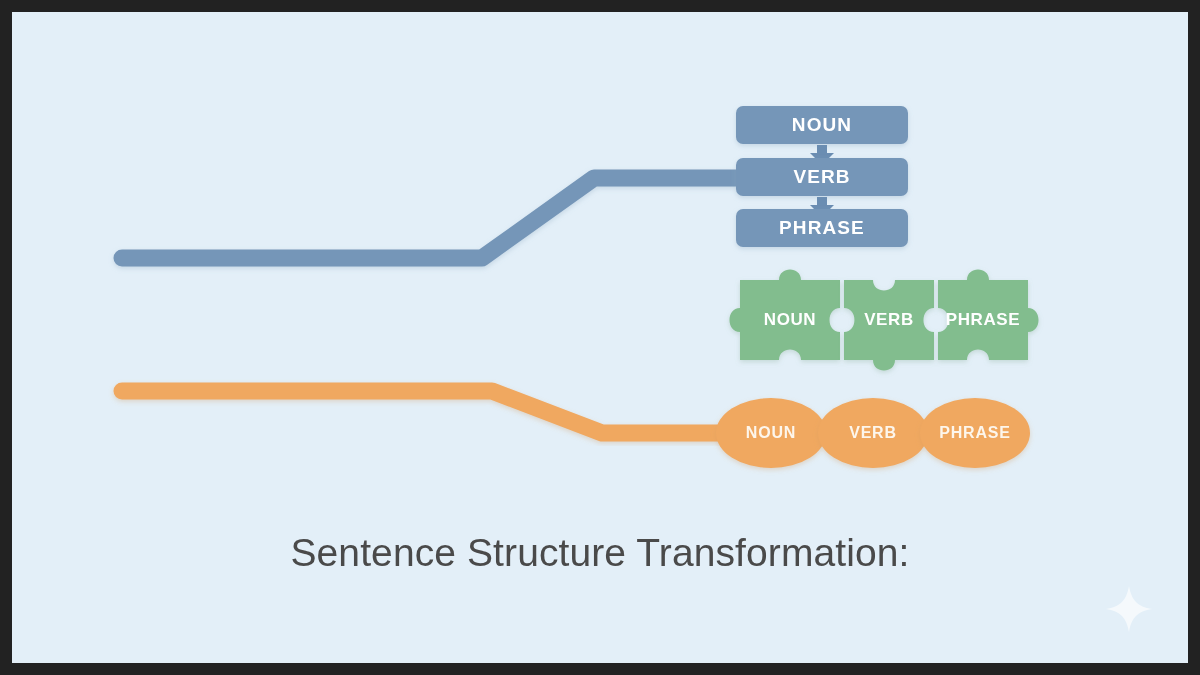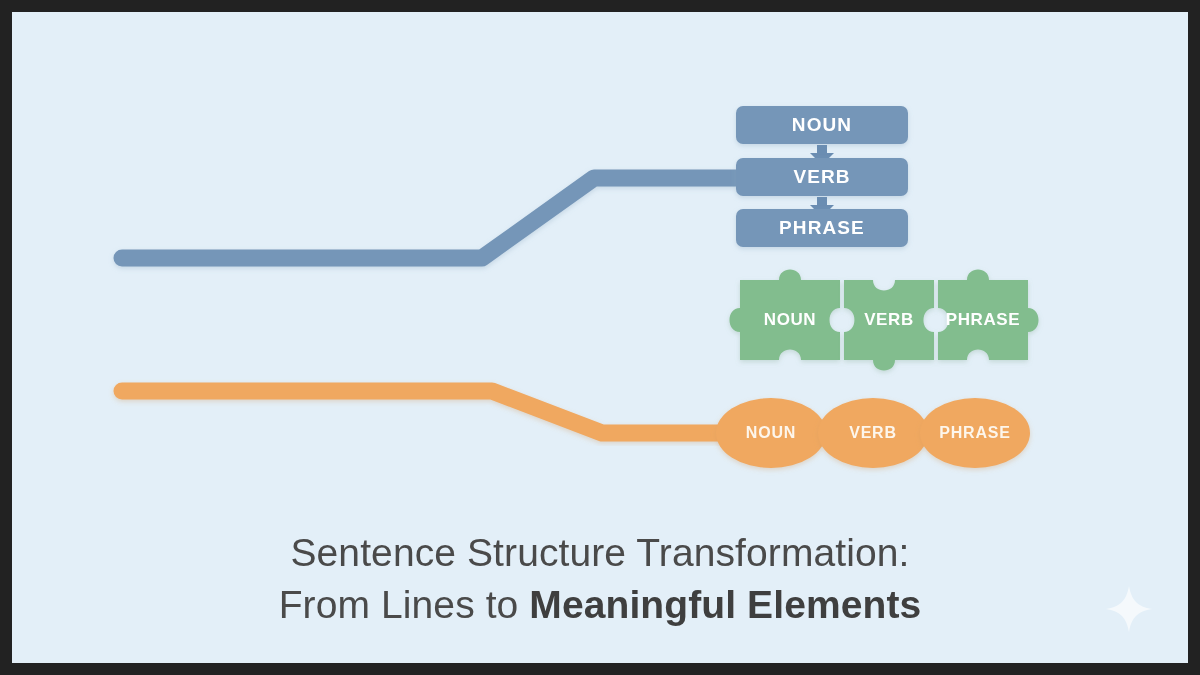--- a/index.html
+++ b/index.html
@@ -193,21 +193,20 @@
 
         <g>
           <ellipse cx="963" cy="421" rx="55" ry="35" fill="#f0a860" filter="url(#softshadow3)"></ellipse>
           <text class="node-label orange-label" x="963" y="422">PHRASE</text>
         </g>
       </g>
     </svg>
 
     <div id="title-block">
       <span class="title-line">Sentence Structure Transformation:</span>
-      <span class="title-line"><span>From Lines to </span><span class="bold">Meaningful Elements</span></span>
     </div>
 
     <svg id="sparkle" viewBox="0 0 54 54">
       <path d="M27 4 C29.5 18.5 35.5 24.5 50 27 C35.5 29.5 29.5 35.5 27 50 C24.5 35.5 18.5 29.5 4 27 C18.5 24.5 24.5 18.5 27 4 Z" fill="#ffffff" opacity="0.75"></path>
     </svg>
 
   </div>
 </div>
 
 </body></html>

